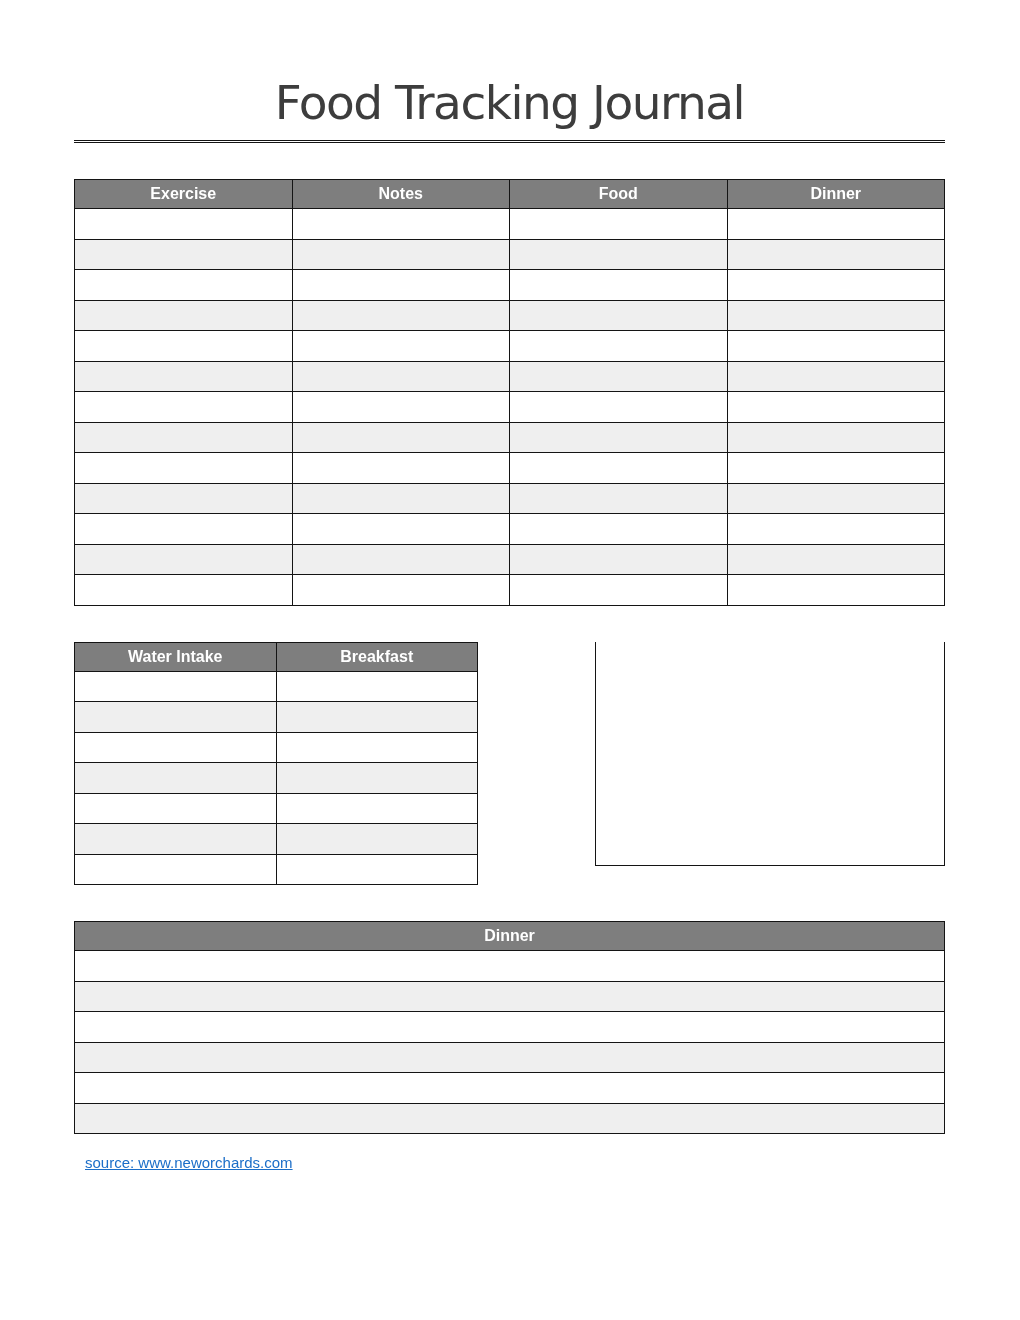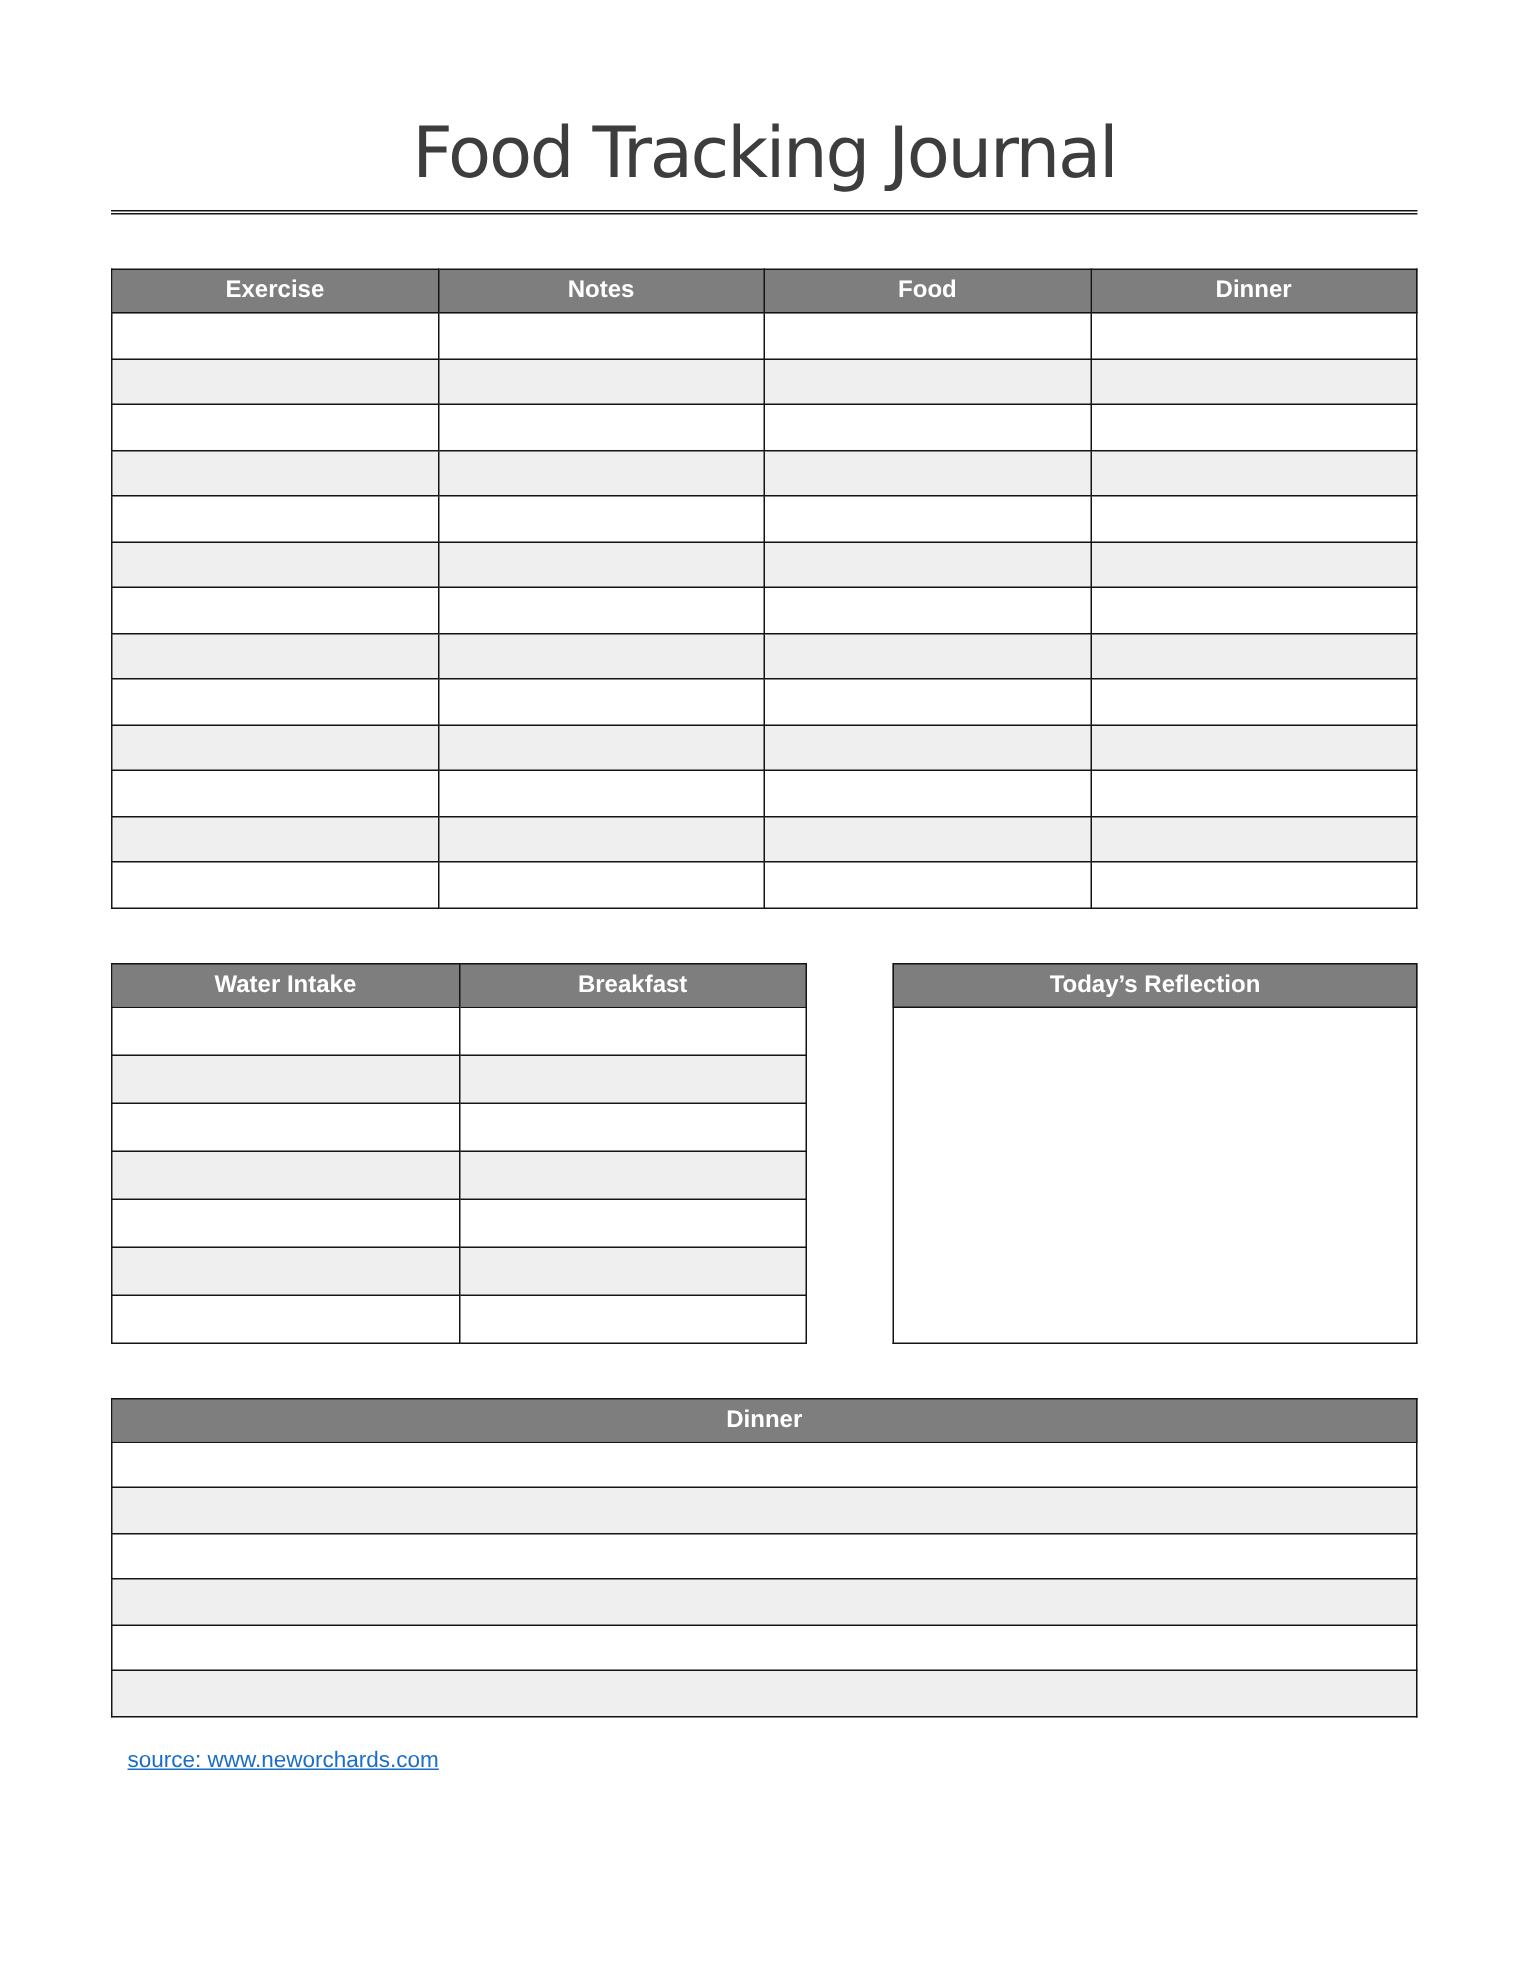--- a/index.html
+++ b/index.html
@@ -81,21 +81,21 @@
     font-size: 14px;
   }
   tbody tr:nth-child(even) td { background: var(--row-alt); }
 
   .meals-table { width: 100%; margin-top: 36px; }
   
   .mid-section {
     display: flex;
     margin-top: 36px;
   }
-  .habits-table { width: 464px; }
+  .habits-table { width: 404px; }
   .reflection-panel {
     margin-left: auto;
     width: 350px;
   }
   .reflection-header {
     height: 30px;
     background: var(--header-bg);
     color: var(--header-text);
     font-weight: bold;
     font-size: 16px;
@@ -258,21 +258,20 @@
               <td></td>
             </tr>
             <tr>
               <td></td>
               <td></td>
             </tr>
           </tbody>
       </table>
 
       <div class="reflection-panel">
-        <div class="reflection-header">Today’s Reflection</div>
         <div class="reflection-body"></div>
       </div>
     </div>
 
     <table class="notes-table">
       <thead>
         <tr>
             <th>Dinner</th>
           </tr>
       </thead>

